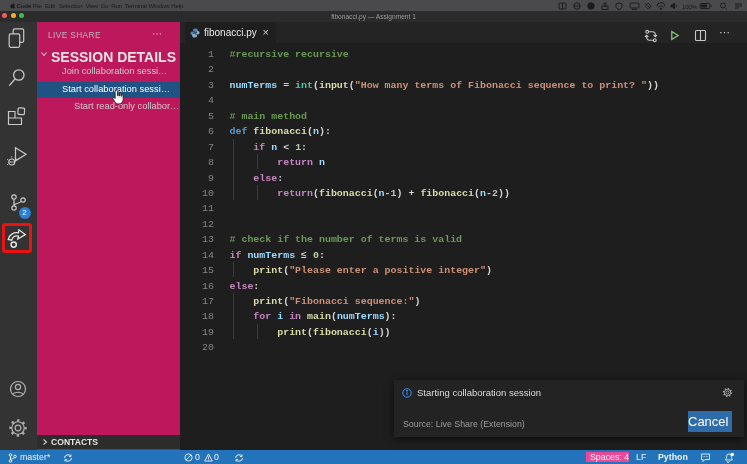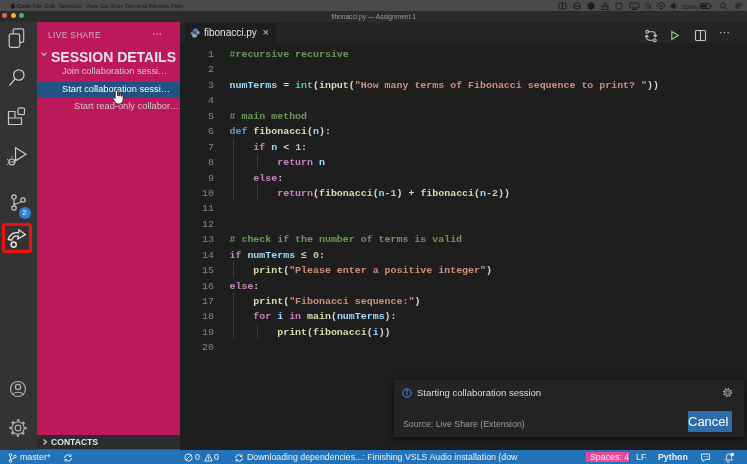--- a/index.html
+++ b/index.html
@@ -250,21 +250,20 @@
     <svg class="abs" style="left:203.5px;top:2.5px;" width="9" height="9" viewBox="0 0 9 9" fill="none" stroke="#f2f2f2" stroke-width="0.9">
       <path d="M4.5 1 L8.3 8 H0.7 Z"></path>
         <line x1="4.5" y1="3.6" x2="4.5" y2="5.8"></line>
         <circle cx="4.5" cy="7" r="0.2"></circle>
     </svg>
     <div class="abs" style="left:214px;top:1.5px;">0</div>
     <svg class="abs" style="left:234px;top:2.5px;" width="10" height="10" viewBox="0 0 10 10" fill="none" stroke="#f2f2f2" stroke-width="1">
       <path d="M1.5 5 a3.5 3.5 0 0 1 6.5-1.5 M8.5 5 a3.5 3.5 0 0 1 -6.5 1.5"></path>
       <path d="M8 1.5 v2 h-2 M2 8.5 v-2 h2" stroke-width="0.9"></path>
     </svg>
-    <div class="abs" style="left:247px;top:1.5px;">Downloading dependencies...: Finishing VSLS Audio installation (dow</div>
     <div class="abs" style="left:586px;top:1.5px;background:#ec4899;padding-left:4px;">Spaces: 4</div>
     <div class="abs" style="left:636px;top:1.5px;">LF</div>
     <div class="abs" style="left:658px;top:1.5px;font-weight:bold;">Python</div>
     <svg class="abs" style="left:700px;top:2px;" width="11" height="11" viewBox="0 0 11 11" fill="none" stroke="#f2f2f2" stroke-width="0.9">
       <path d="M1.5 2 h8 v5.5 h-4.5 l-2 2 v-2 h-1.5 z"></path>
       <path d="M3.5 4.2 l.7.7 .7-.7 M6.2 4.2 l.7.7 .7-.7" stroke-width="0.8"></path>
     </svg>
     <svg class="abs" style="left:724px;top:2px;" width="11" height="11" viewBox="0 0 11 11" fill="none" stroke="#f2f2f2" stroke-width="0.9">
       <path d="M3 8 c1-1 1-2.5 1.2-3.8 a2.3 2.3 0 0 1 4.6 0 C9 5.5 9 7 10 8 z" transform="translate(-1.5,0)"></path>
       <path d="M4.5 9.3 a1.2 1.2 0 0 0 2.4 0" transform="translate(-1.5,0)"></path>

